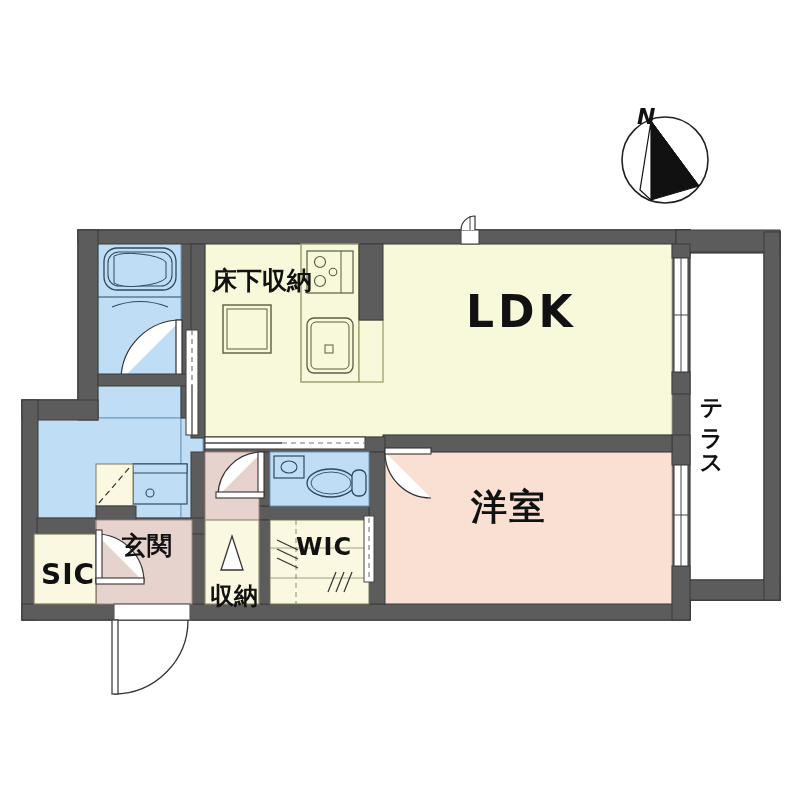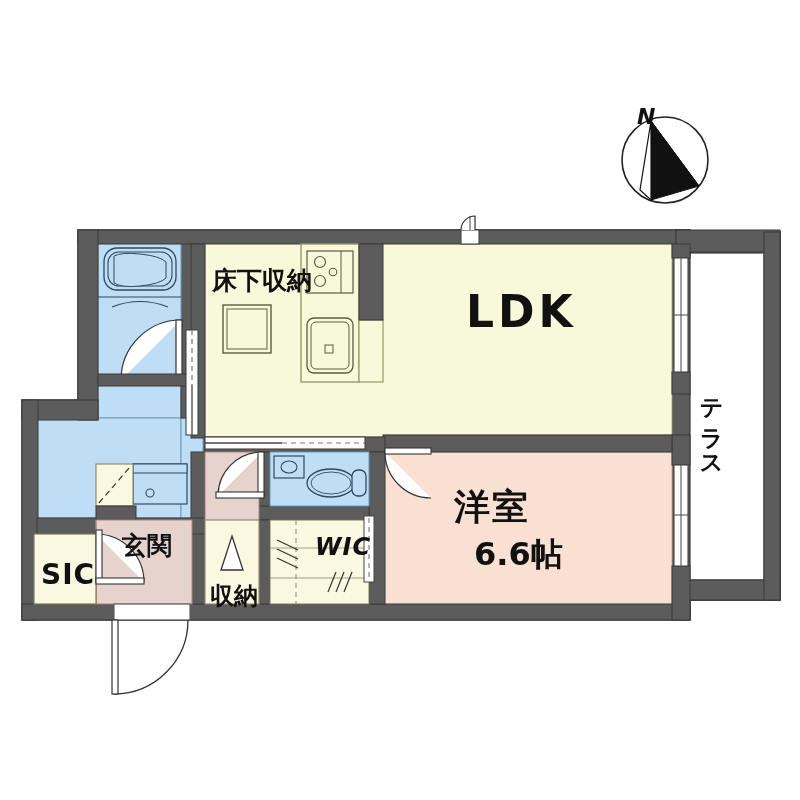--- a/index.html
+++ b/index.html
@@ -338,30 +338,29 @@
 
       <path d="M 651,121 L 651,200 L 699,186 Z" fill="#111111" stroke="#111111" stroke-width="1"></path>
       <path d="M 651,121 L 651,200 L 640,190 Z" fill="#ffffff" stroke="#111111" stroke-width="1.2"></path>
       <path d="M 651,121 L 699,186 L 663,178 Z" fill="#111111" stroke="#111111" stroke-width="1"></path>
     </g>
 
   </svg>
 
   <div class="lbl lbl-ldk" style="left:466px; top:290px;">LDK</div>
 
-  <div class="lbl lbl-room" style="left:454px; top:489px;">洋室</div>
-  <div class="lbl lbl-room-area" style="left:474px; top:538px;">6.6帖</div>
+  <div class="lbl lbl-room" style="left:471px; top:489px;">洋室</div>
 
   <div class="lbl lbl-med" style="left:212px; top:268px;">床下収納</div>
 
   <div class="lbl lbl-terrace" style="left:700px; top:384px;">テラス</div>
 
   <div class="lbl lbl-med" style="left:122px; top:533px;">玄関</div>
 
   <div class="lbl lbl-sic" style="left:41px; top:561px;">SIC</div>
 
-  <div class="lbl lbl-wic" style="left:315px; top:535px;font-style:italic;">WIC</div>
+  <div class="lbl lbl-wic" style="left:296px; top:535px;">WIC</div>
 
   <div class="lbl lbl-sm" style="left:210px; top:584px;">収納</div>
 
   <div class="lbl lbl-n" style="left:637px; top:106px;">N</div>
 
 </div>
 
 </body></html>

